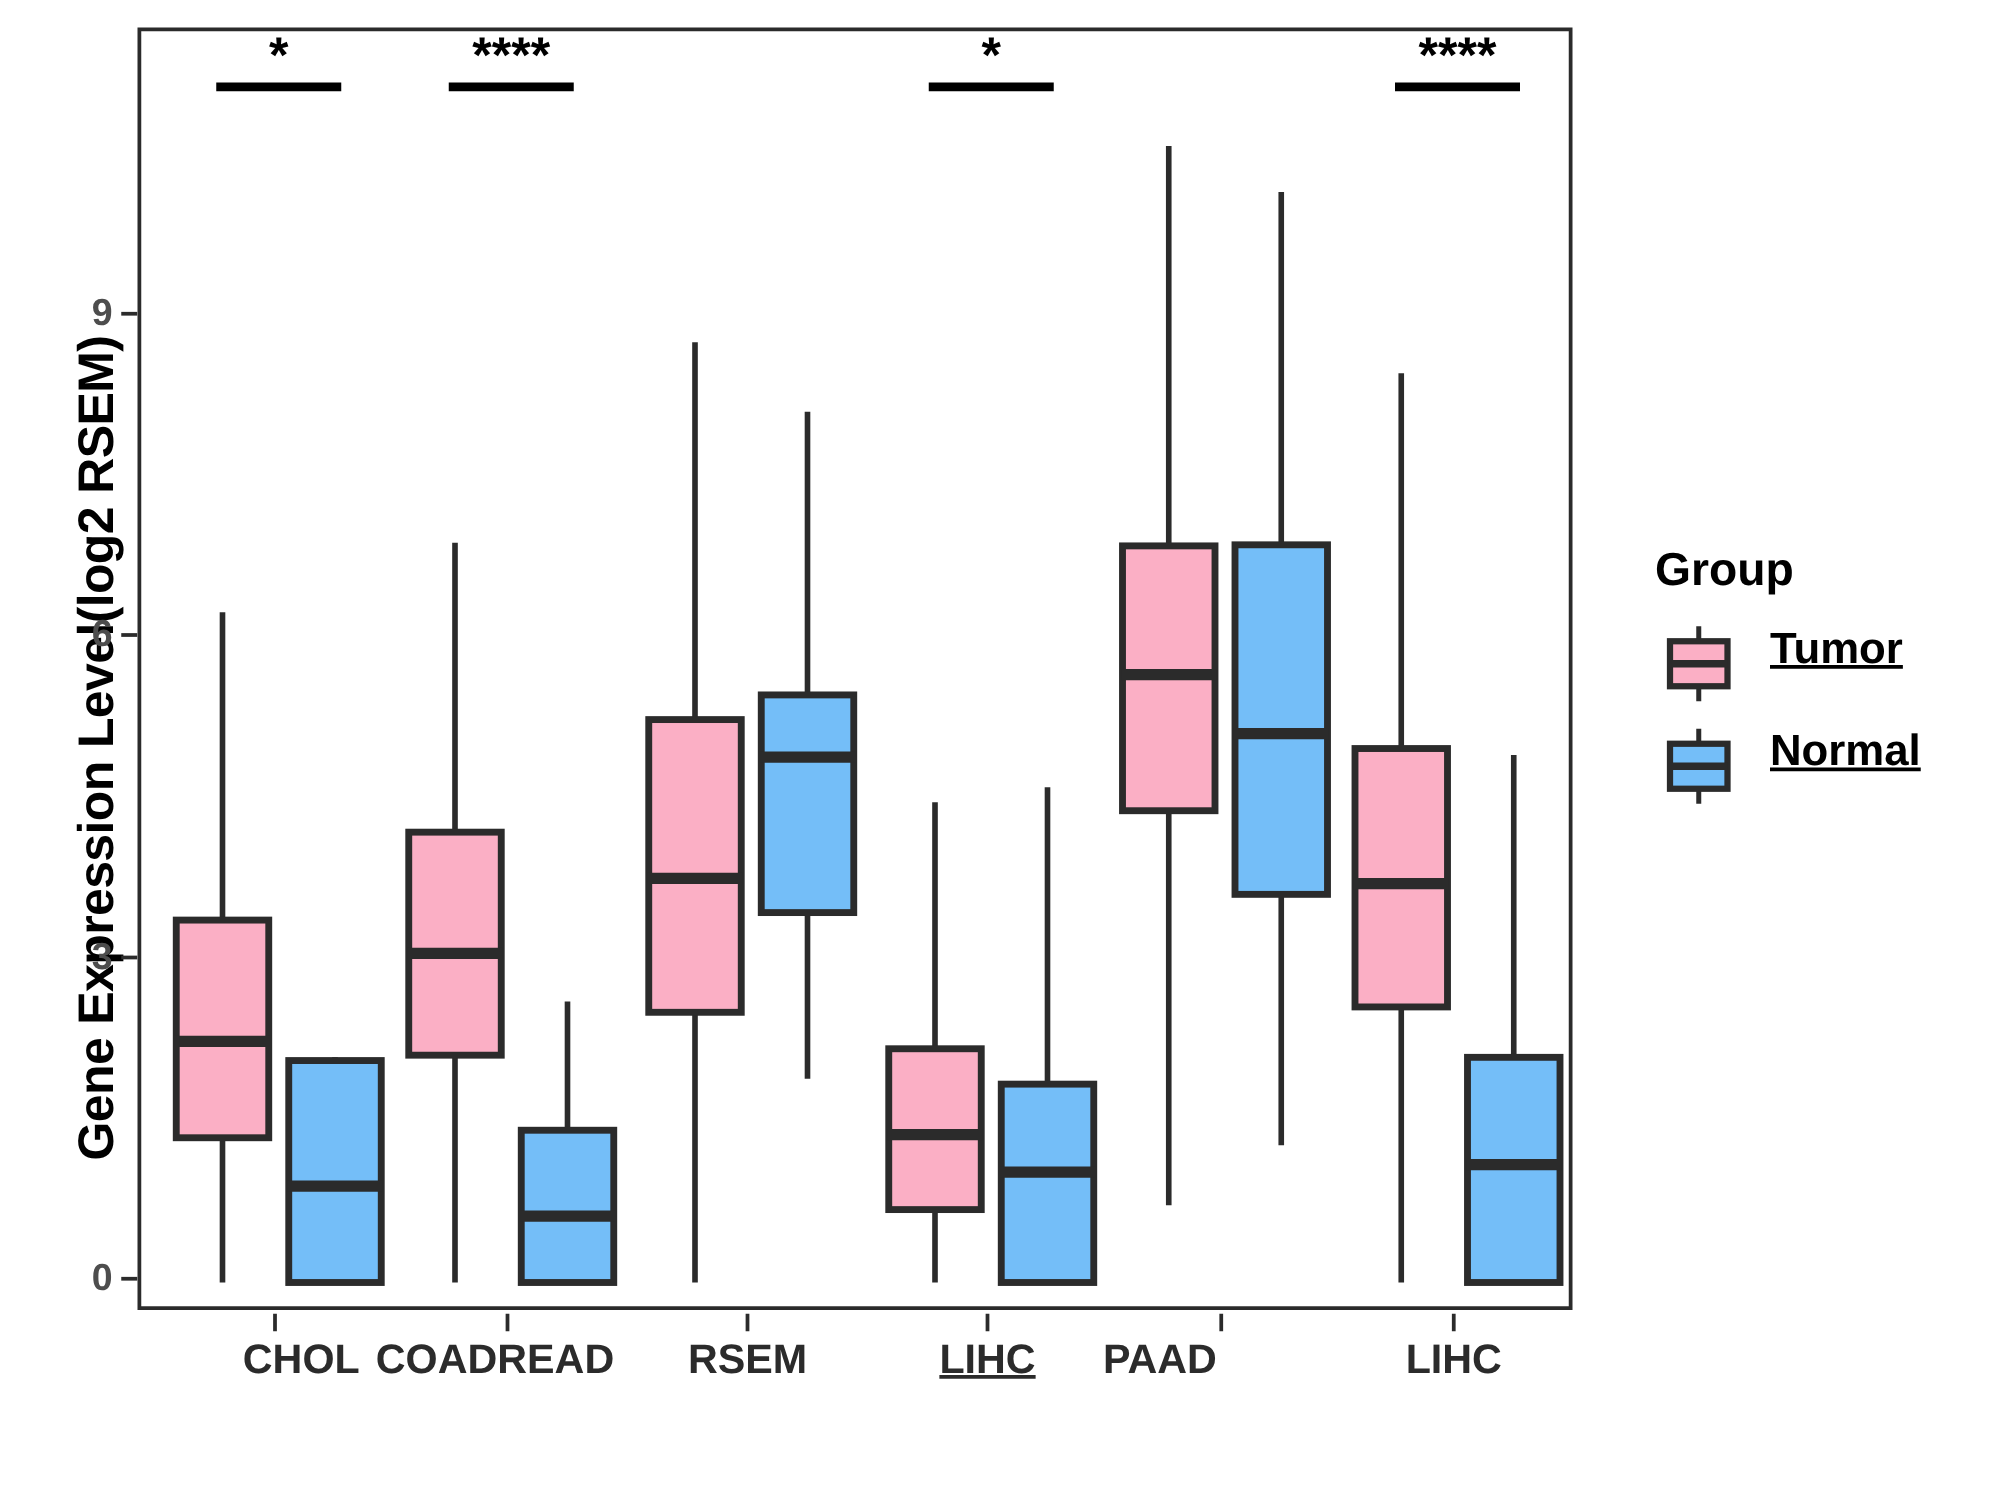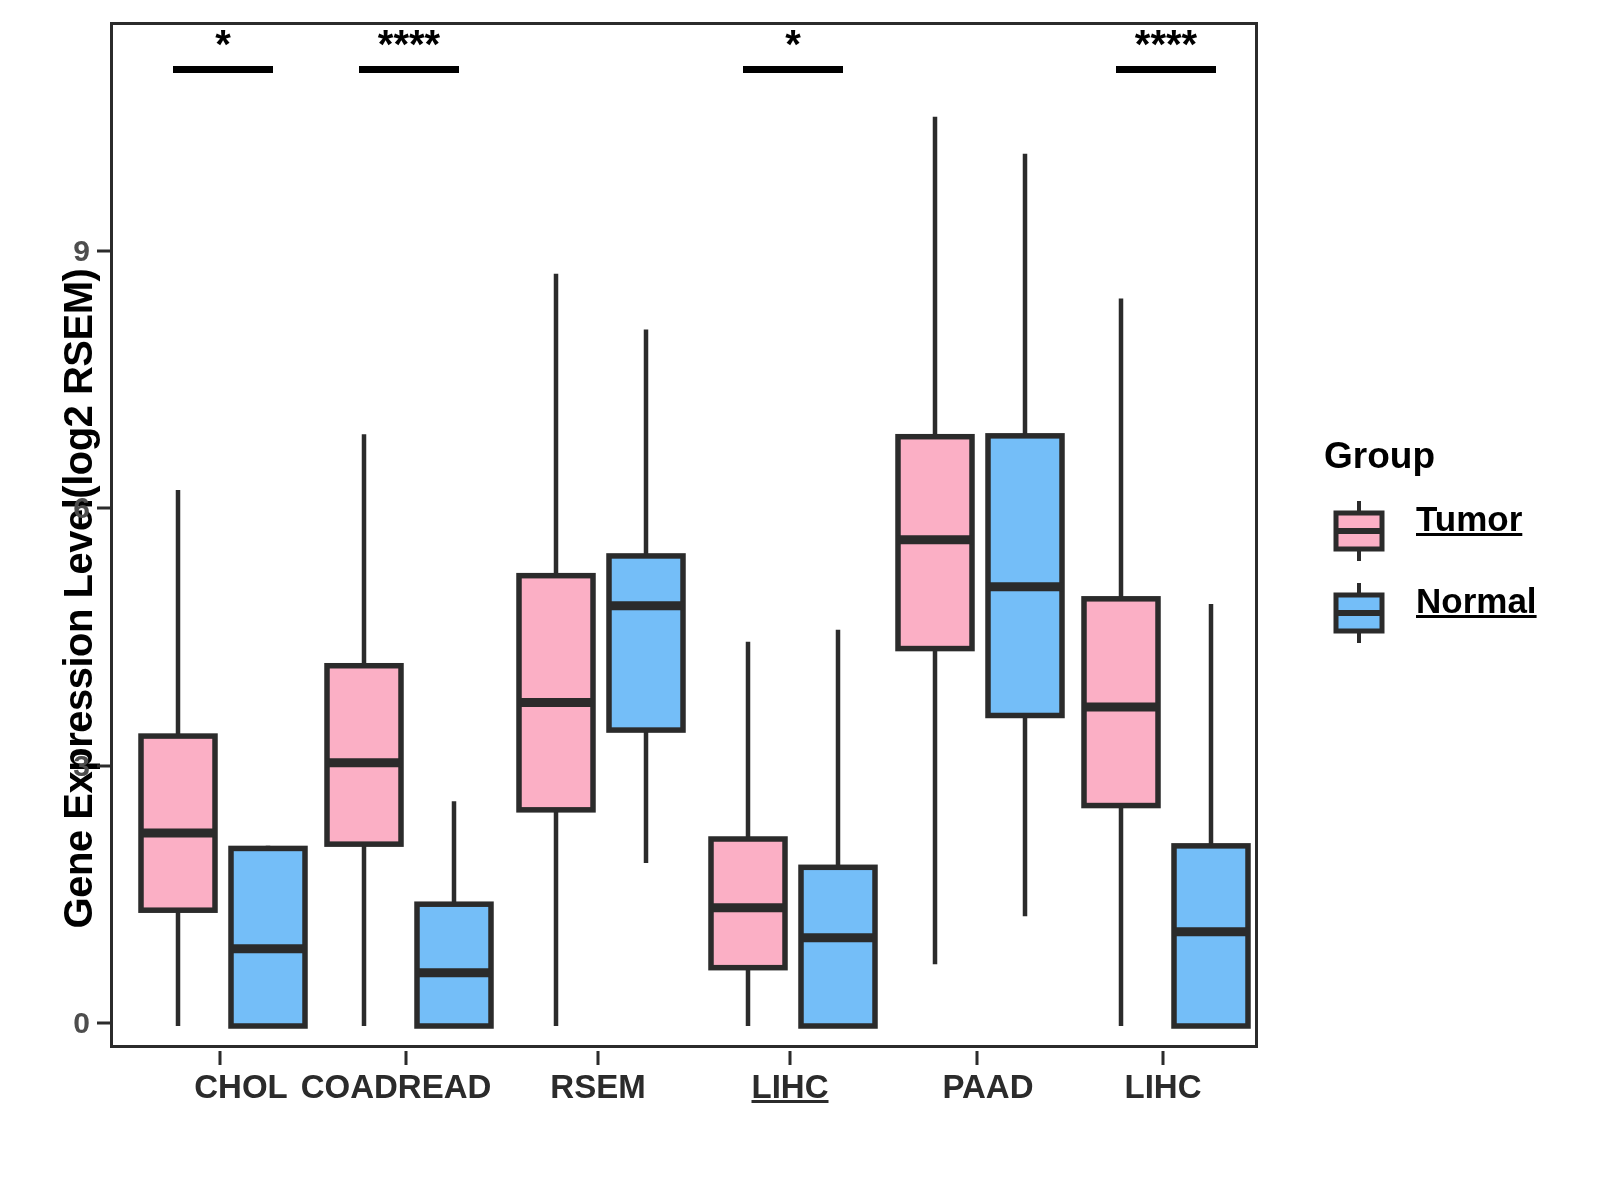--- a/index.html
+++ b/index.html
@@ -185,21 +185,21 @@
       <div class="xtick-mark" style="left: 598px;"></div>
       <div class="xtick-mark" style="left: 790px;"></div>
       <div class="xtick-mark" style="left: 977px;"></div>
       <div class="xtick-mark" style="left: 1163px;"></div>
     </div>
   <div id="xtick-labels">
       <div class="xtick-label" style="left: 204px; margin-left: 37px;">CHOL</div>
       <div class="xtick-label" style="left: 396px;">COADREAD</div>
       <div class="xtick-label" style="left: 598px;">RSEM</div>
       <div class="xtick-label" style="left: 790px; text-decoration: underline;">LIHC</div>
-      <div class="xtick-label" style="left: 988px; text-align: right;">PAAD</div>
+      <div class="xtick-label" style="left: 928px; text-align: right;">PAAD</div>
       <div class="xtick-label" style="left: 1163px;">LIHC</div>
     </div>
 
   <div id="legend">
     <div class="legend-title">Group</div>
     <div id="legend-rows">
         <div class="legend-row">
           <div class="legend-key">
             <svg width="78" height="64" viewBox="0 0 78 64">
               <line x1="39" y1="2" x2="39" y2="14" stroke="#2b2b2b" stroke-width="4"></line>

